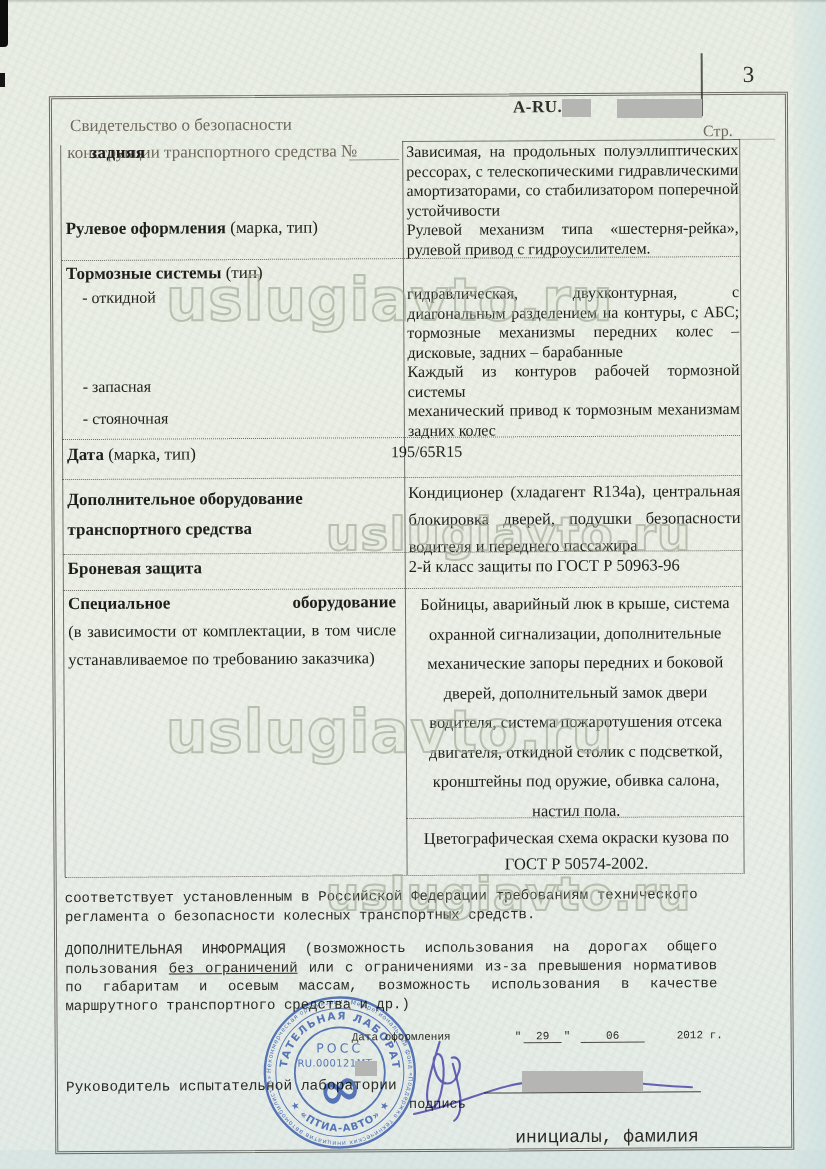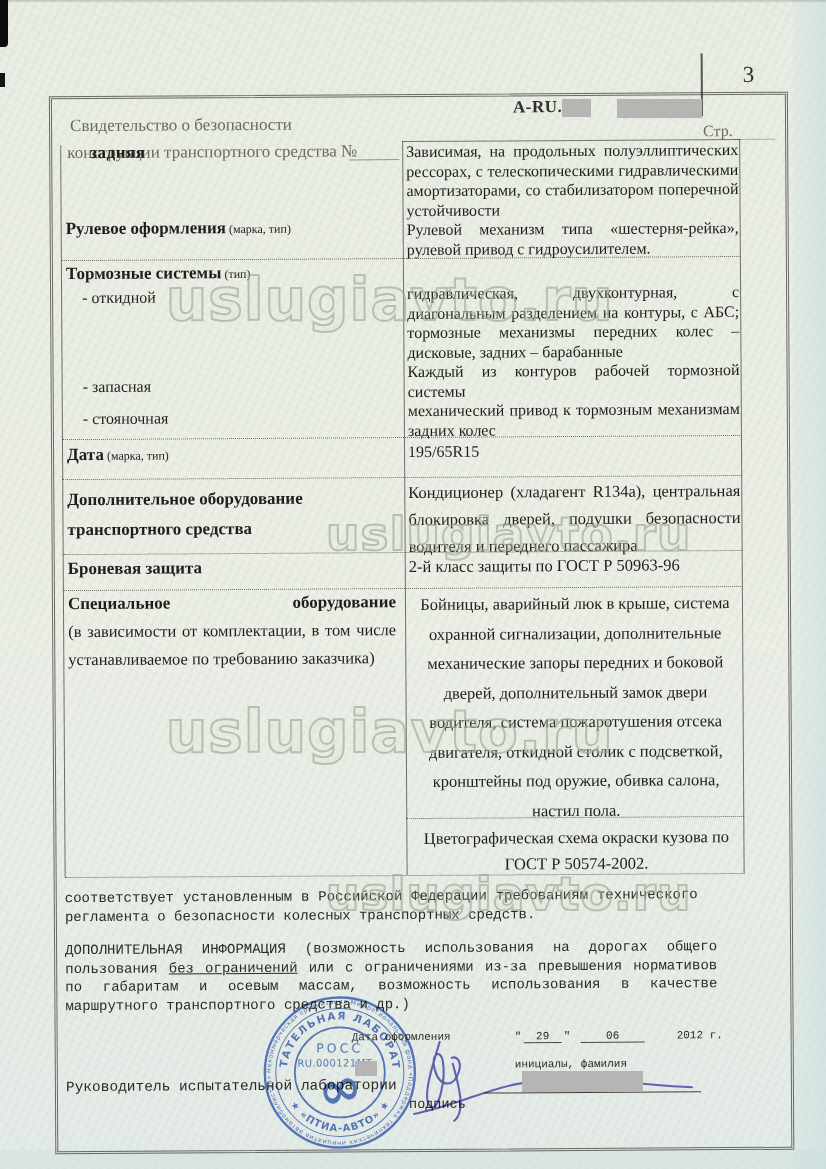--- a/index.html
+++ b/index.html
@@ -48,21 +48,21 @@
   .str-line{position:absolute;left:736px;top:141px;width:42px;height:1px;background:#b0aca0;}
 
   
   .vline{position:absolute;width:1px;background:rgba(70,70,65,0.75);}
   .hline-solid{position:absolute;height:1px;background:rgba(70,70,65,0.7);}
   .hline-dot{position:absolute;height:0;border-top:1.5px dotted rgba(95,93,85,0.9);}
 
   
   .cell{position:absolute;color:#1f1e1b;}
   .lab{font-weight:bold;font-size:17px;}
-  .lab .note{font-weight:normal;font-size:12px;}
+  .lab .note{font-weight:normal;font-size:17px;}
   .val{font-size:16px;}
   .just{text-align:justify;}
   .just p{margin:0;}
   .ctr{text-align:center;}
   .spread{display:flex;justify-content:space-between;}
 
   
   .mono{font-family:"Liberation Mono",monospace;color:#2c2a25;}
   .p-conf{position:absolute;left:63px;top:887px;width:633px;font-size:14px;line-height:19px;text-align:justify;}
   .p-add{position:absolute;left:63px;top:939px;width:652px;font-size:14px;line-height:18.5px;text-align:justify;}
@@ -70,21 +70,21 @@
 
   .date-part{position:absolute;top:1031px;font-size:11px;white-space:nowrap;}
   .d-label{left:349px;} .d-q1{left:512px;} .d-q2{left:561px;}
   .d-day{left:521px;width:38px;text-align:center;border-bottom:1px solid #4a4843;}
   .d-month{left:578px;width:64px;text-align:center;border-bottom:1px solid #4a4843;}
   .d-year{left:674px;}
 
   .head-label{position:absolute;left:63px;top:1077px;font-size:14.5px;white-space:nowrap;}
   .sig-line{position:absolute;left:481px;top:1093px;width:217px;height:1px;background:#3f3d39;}
   .sig-caption{position:absolute;left:406px;top:1097px;font-size:13.5px;}
-  .name-caption{position:absolute;left:512px;top:1059px;font-size:11px;}
+  .name-caption{position:absolute;left:512px;top:1128px;font-size:18px;}
 
   
   .wm{
     position:absolute;font-family:"DejaVu Sans",sans-serif;font-weight:bold;
     color:rgba(210,218,202,0.12);
     -webkit-text-stroke:2px rgba(158,168,146,0.65);
     letter-spacing:1px;white-space:nowrap;pointer-events:none;
   }
   .wm-lg{font-size:58px;} .wm-sm{font-size:47px;}
   .wm1{left:166px;top:266px;} .wm2{left:326px;top:506px;}
@@ -160,21 +160,21 @@
 
     <div class="cell val just" style="left:409px;top:142px;width:332px;line-height:19.5px;">
       <p>Зависимая, на продольных полуэллиптических рессорах, с телескопическими гидравлическими амортизаторами, со стабилизатором поперечной устойчивости</p>
       <p>Рулевой механизм типа «шестерня-рейка», рулевой привод с гидроусилителем.</p>
     </div>
     <div class="cell val just" style="left:409px;top:284px;width:332px;line-height:19.5px;">
       <p>гидравлическая, двухконтурная, с диагональным разделением на контуры, с АБС; тормозные механизмы передних колес – дисковые, задних – барабанные</p>
       <p>Каждый из контуров рабочей тормозной системы</p>
       <p>механический привод к тормозным механизмам задних колес</p>
     </div>
-    <div class="cell val" style="left:409px;top:443px;">195/65R15</div>
+    <div class="cell val" style="left:392px;top:443px;">195/65R15</div>
     <div class="cell val just" style="left:409px;top:479px;width:332px;line-height:27px;font-size:16.5px;">Кондиционер (хладагент R134a), центральная блокировка дверей, подушки безопасности водителя и переднего пассажира</div>
     <div class="cell val" style="left:409px;top:557px;font-size:16.5px;">2-й класс защиты по ГОСТ Р 50963-96</div>
     <div class="cell val ctr" style="left:409px;top:590px;width:332px;line-height:29.5px;font-size:16.5px;">Бойницы, аварийный люк в крыше, система охранной сигнализации, дополнительные механические запоры передних и боковой дверей, дополнительный замок двери водителя, система пожаротушения отсека двигателя, откидной столик с подсветкой, кронштейны под оружие, обивка салона, настил пола.</div>
     <div class="cell val ctr" style="left:409px;top:826px;width:332px;line-height:26px;font-size:16.5px;">Цветографическая схема окраски кузова по ГОСТ Р 50574-2002.</div>
 
     <div class="mono p-conf">соответствует установленным в Российской Федерации требованиям технического регламента о безопасности колесных транспортных средств.</div>
     <div class="mono p-add"><span>ДОПОЛНИТЕЛЬНАЯ ИНФОРМАЦИЯ (возможность использования на дорогах общего пользования </span><span class="u">без ограничений</span><span> или с ограничениями из-за превышения нормативов по габаритам и осевым массам, возможность использования в качестве маршрутного транспортного средства и др.)</span></div>
 
     <div class="mono date-part d-label">Дата оформления</div>
     <div class="mono date-part d-q1">"</div>

